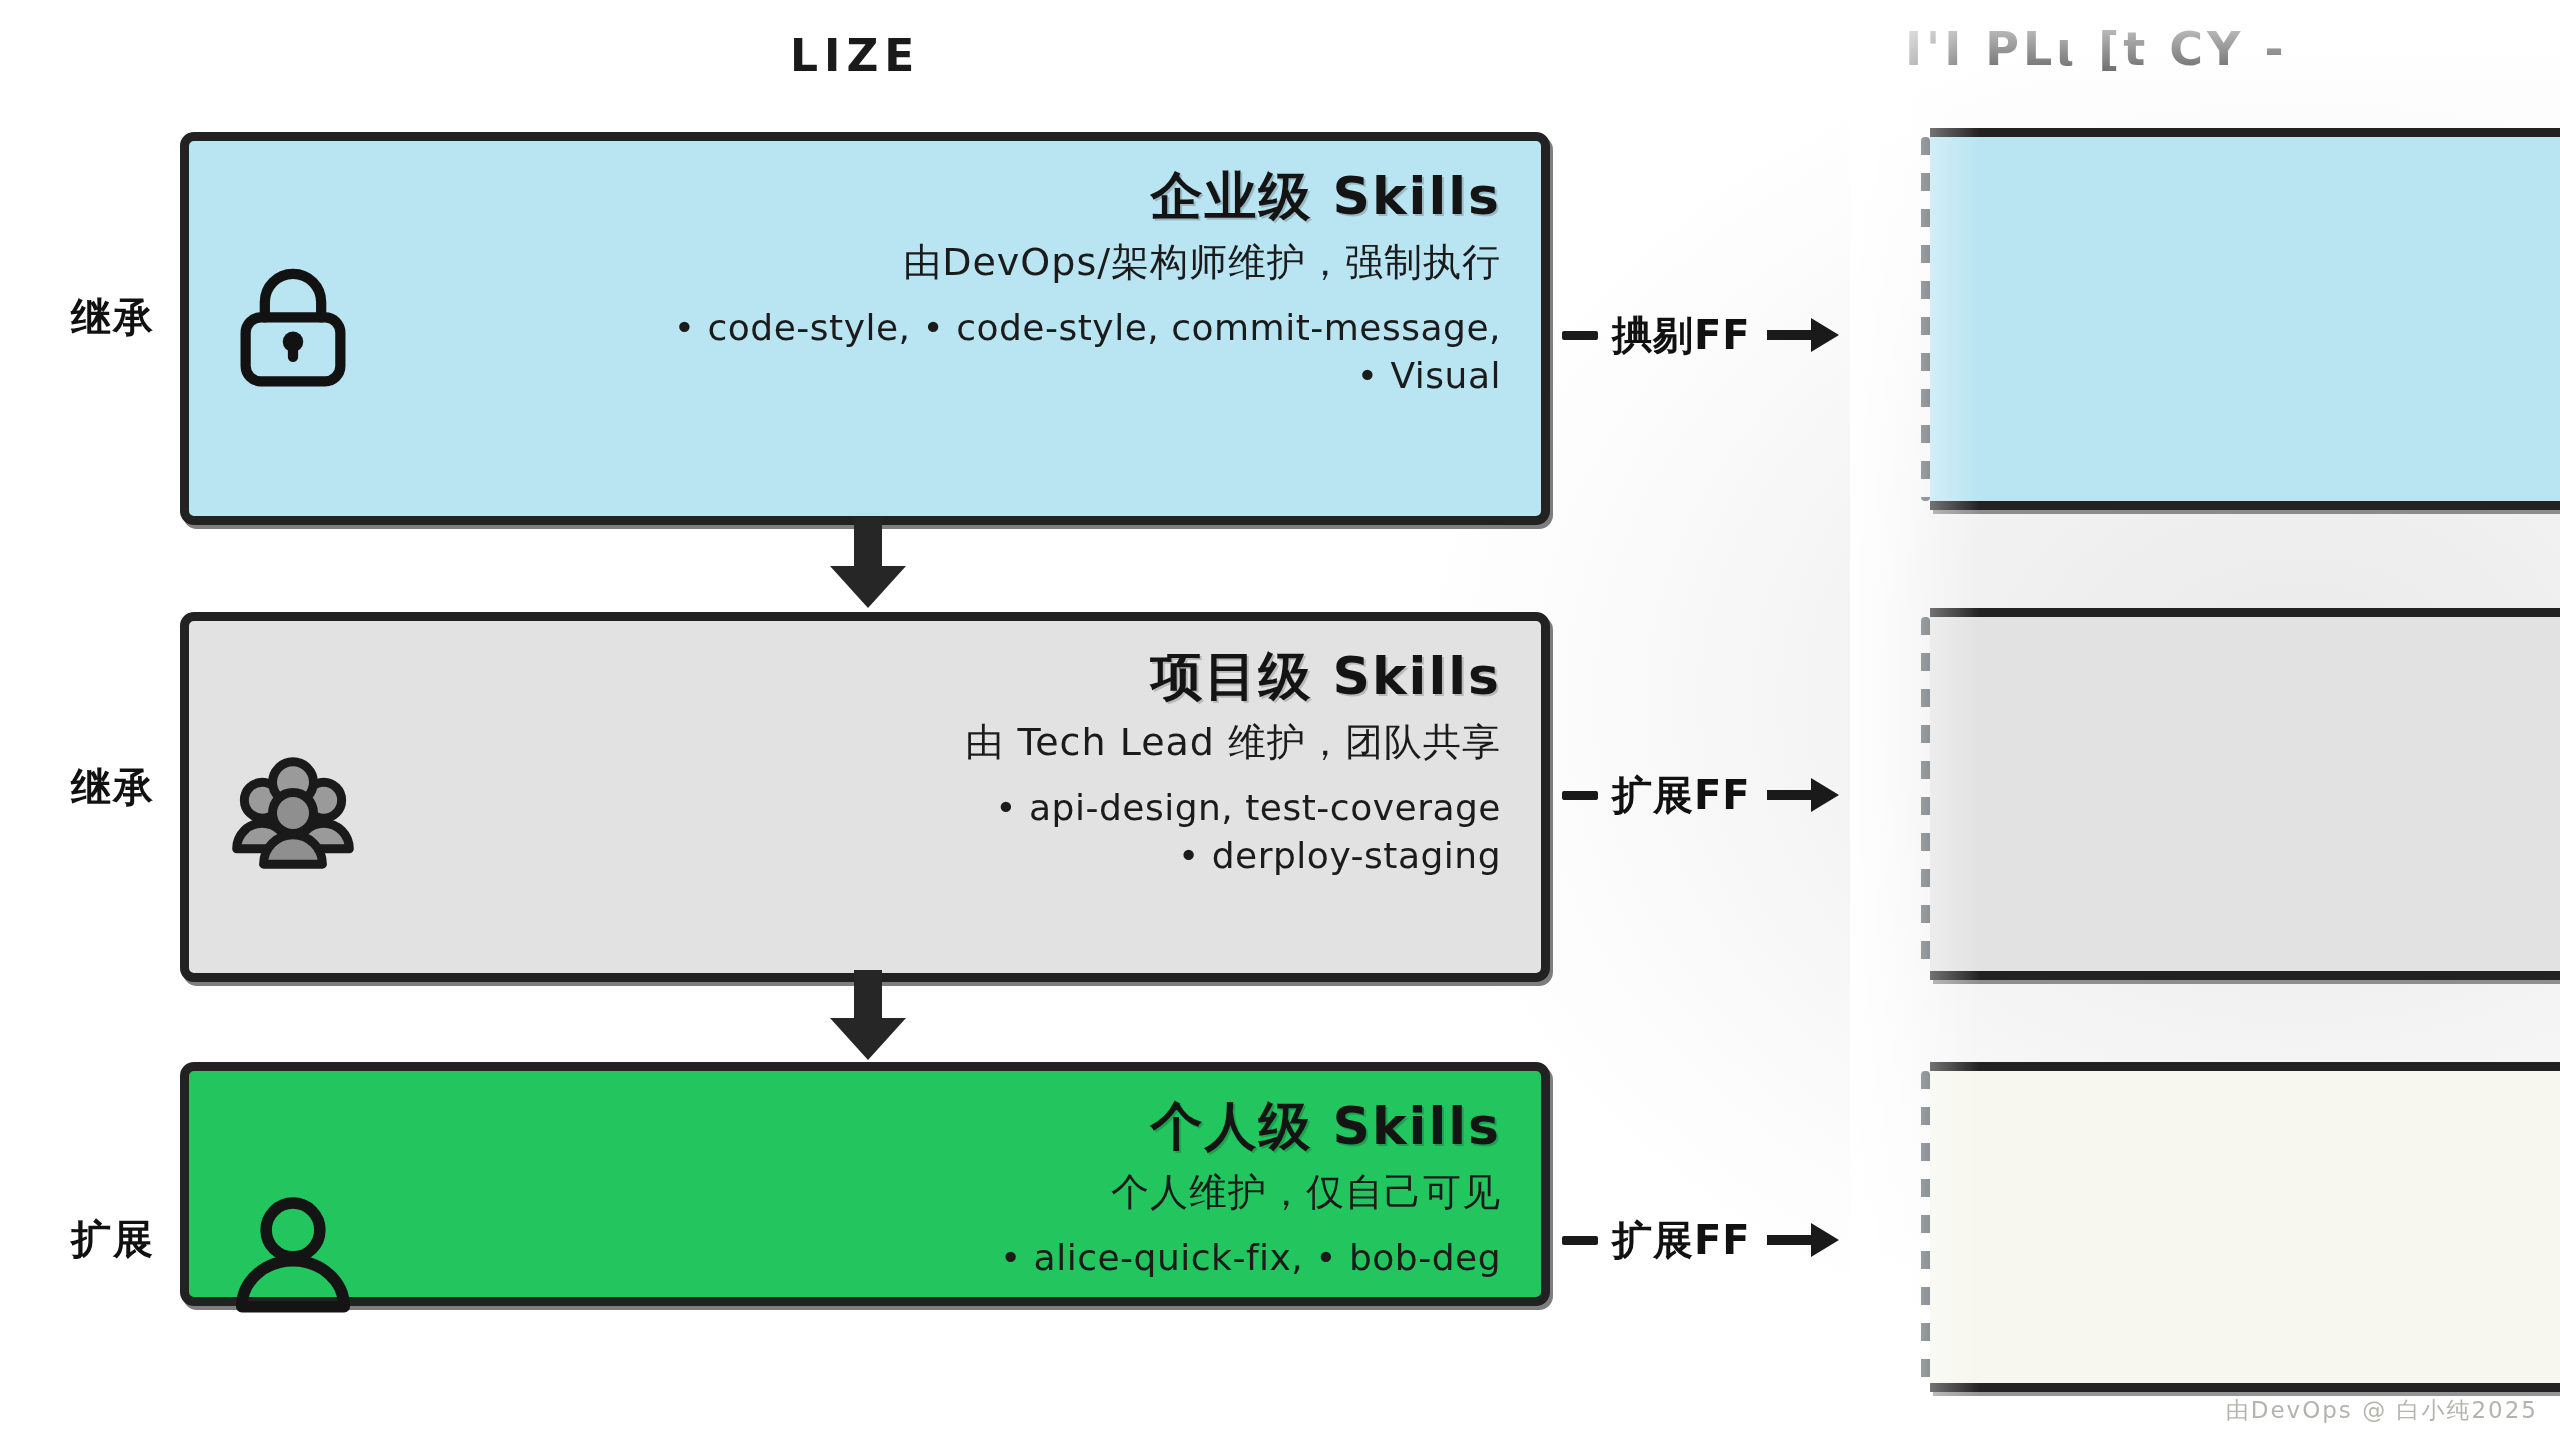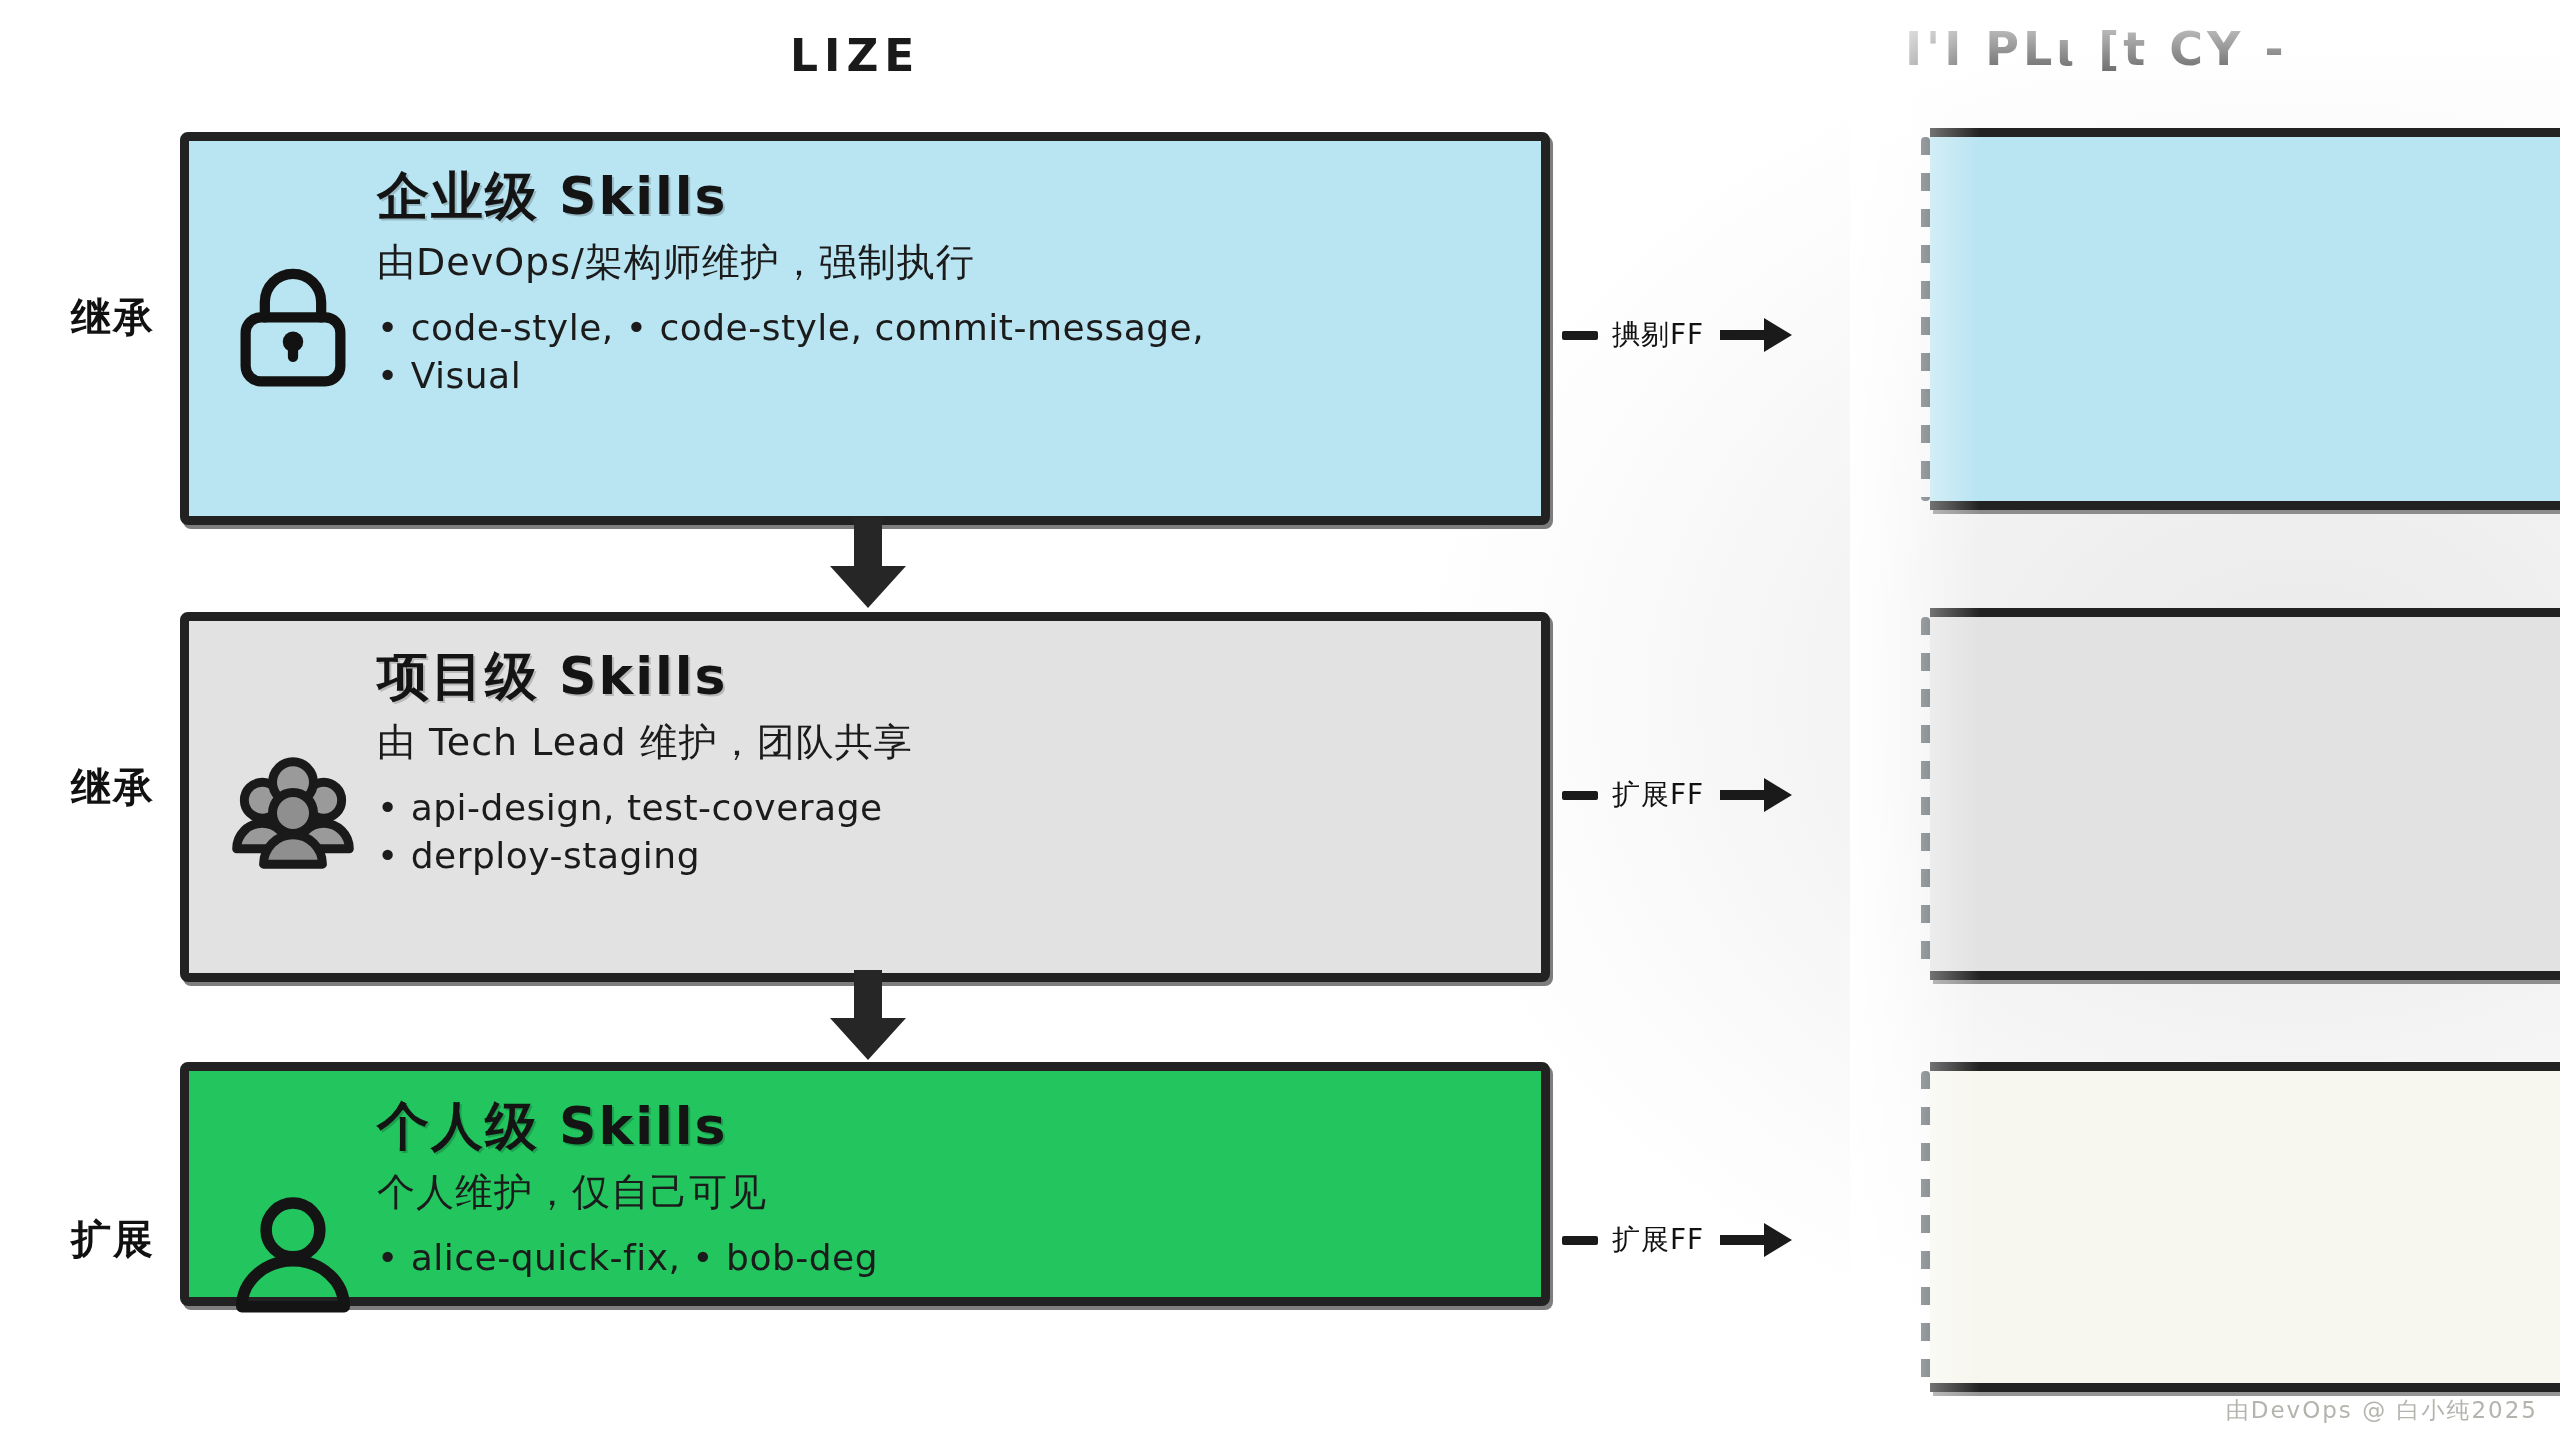--- a/index.html
+++ b/index.html
@@ -45,23 +45,24 @@
   #side-label-0 { top: 290px; }
   #side-label-1 { top: 760px; }
   #side-label-2 { top: 1212px; }
 
   
   .card {
     position: absolute;
     left: 180px;
     width: 1370px;
     border: 9px solid #222222;
-    border-radius: 8px;
+    border-radius: 14px;
     box-sizing: border-box;
     box-shadow: 3px 4px 0 rgba(20,20,20,0.55);
+    text-align: right;
   }
   #card-0 { top: 132px;  height: 393px; background: #b9e4f2; }
   #card-1 { top: 612px;  height: 370px; background: #e2e2e2; }
   #card-2 { top: 1062px; height: 244px; background: #22c55e; }
 
   .card-inner {
     position: relative;
     height: 100%;
     padding: 26px 40px 20px 40px;
     box-sizing: border-box;
@@ -137,22 +138,22 @@
   #connector-2 { top: 1200px; }
 
   .conn-dash {
     width: 36px;
     height: 9px;
     background: #1a1a1a;
     border-radius: 2px;
     flex: none;
   }
   .conn-label {
-    font-size: 28px;
-    font-weight: 400;
+    font-size: 40px;
+    font-weight: 700;
     color: #111;
     white-space: nowrap;
     margin: 0 16px 0 14px;
     letter-spacing: 1px;
   }
   .conn-arrow { width: 72px; height: 42px; flex: none; }
 
   
   .rpanel {
     position: absolute;

